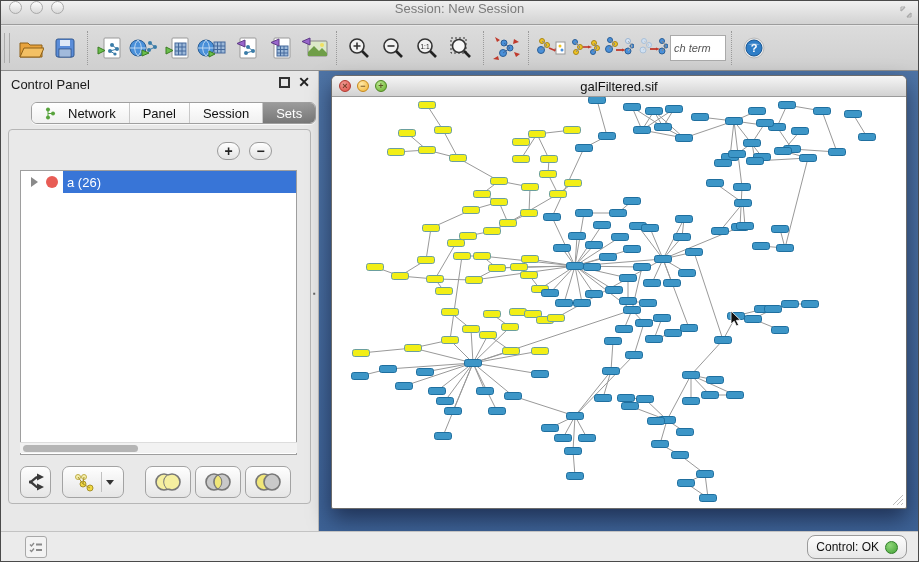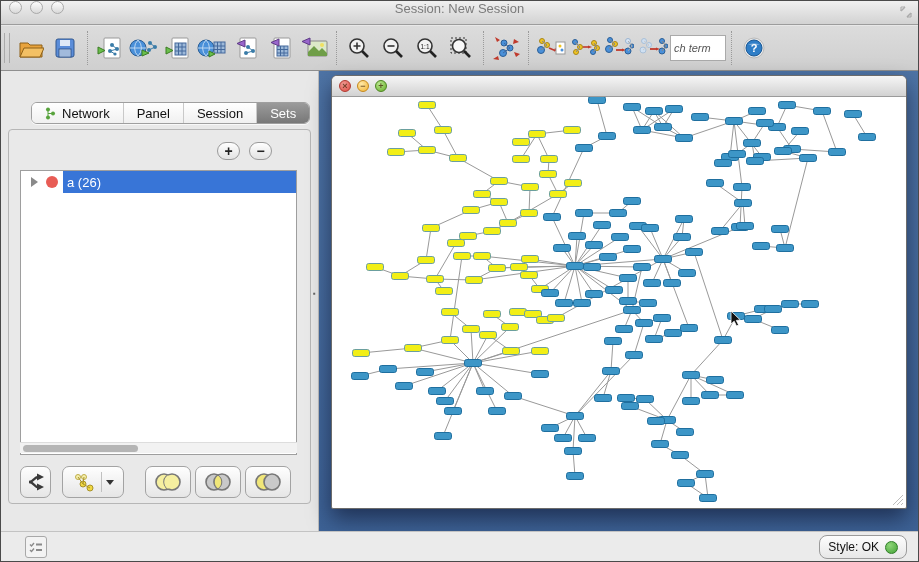--- a/index.html
+++ b/index.html
@@ -33,21 +33,21 @@
   .left-panel { position:absolute; left:0; top:70px; width:318px; height:460px; background:#e8e8e8; border-right:1px solid #bdbdbd; }
   .cp-header { position:relative; height:26px; display:flex; align-items:center; padding:0 10px; }
   .cp-header .cp-title { font-size:13px; color:#1a1a1a; }
   .cp-header .cp-icons { position:absolute; right:8px; top:6px; display:flex; gap:8px; }
   .cp-float { width:11px; height:11px; border:2px solid #333; }
   .cp-close { font-size:14px; font-weight:bold; color:#222; line-height:11px; }
 
   .tabs { position:absolute; left:30px; top:31px; height:22px; display:flex;
     border:1px solid #9f9f9f; border-radius:6px; overflow:hidden; background:#fff;
     box-shadow:0 1px 0 rgba(255,255,255,.7); }
-  .tab { display:flex; align-items:center; gap:6px; padding:0 13px; font-size:13px; color:#111;
+  .tab { display:flex; align-items:center; gap:12px; padding:0 13px; font-size:13px; color:#111;
     border-right:1px solid #c9c9c9; background:linear-gradient(#ffffff,#f0f0f0); }
   .tab:last-child { border-right:none; }
   .tab.active { background:linear-gradient(#9b9b9b,#787878); color:#fff; }
 
   .cp-body { position:absolute; left:7px; top:58px; width:303px; height:375px;
     border:1px solid #b6b6b6; border-radius:4px; background:#e9e9e9; }
   .pm-row { position:absolute; right:38px; top:12px; display:flex; gap:9px; }
   .pm-btn { width:23px; height:18px; border:1px solid #9a9a9a; border-radius:9px;
     background:linear-gradient(#fefefe,#e3e3e3); font-size:14px; font-weight:bold; color:#222;
     display:flex; align-items:center; justify-content:center; line-height:1; }
@@ -298,20 +298,27 @@
       <svg width="24" height="24" viewBox="0 0 24 24">
           <circle cx="12" cy="12" r="10" fill="#e9e9e9" stroke="#bbb"></circle>
           <circle cx="12" cy="12" r="8" fill="#2f7ec7" stroke="#1d5a96"></circle>
           <path d="M6 9 a8 5 0 0 1 12 0" fill="rgba(255,255,255,.35)" stroke="none"></path>
           <text x="12" y="16" font-size="11" font-weight="bold" text-anchor="middle" fill="#fff" font-family="Liberation Sans">?</text>
         </svg>
     </div>
   </div>
 
   <div class="left-panel">
+    <div class="cp-header">
+      <span class="cp-title">Control Panel</span>
+      <span class="cp-icons">
+        <span class="cp-float"></span>
+        <span class="cp-close">✕</span>
+      </span>
+    </div>
 
     <div class="tabs">
       <div class="tab">
         <svg width="11" height="13" viewBox="0 0 11 13">
             <circle cx="3" cy="2.5" r="2" fill="#57a33c"></circle>
             <circle cx="8" cy="6.5" r="2" fill="#57a33c"></circle>
             <circle cx="3" cy="10.5" r="2" fill="#57a33c"></circle>
             <path d="M3 2.5 V10.5 M3 6.5 H8" stroke="#57a33c" fill="none"></path>
           </svg>
         <span>Network</span>
@@ -391,20 +398,21 @@
 
   <div class="desktop">
     <div class="collapse-handle">▪</div>
     <div class="netwin">
       <div class="netwin-titlebar">
         <div class="traffic">
           <span class="tdot red">×</span>
           <span class="tdot yellow">−</span>
           <span class="tdot green">+</span>
         </div>
+        <div class="netwin-title">galFiltered.sif</div>
       </div>
       <svg class="netcanvas" viewBox="0 0 574 407">
           <line x1="95" y1="8" x2="111" y2="33" stroke="#999999" stroke-width="1"></line>
           <line x1="111" y1="33" x2="126" y2="61" stroke="#999999" stroke-width="1"></line>
           <line x1="75" y1="36" x2="95" y2="53" stroke="#999999" stroke-width="1"></line>
           <line x1="64" y1="55" x2="95" y2="53" stroke="#999999" stroke-width="1"></line>
           <line x1="95" y1="53" x2="126" y2="61" stroke="#999999" stroke-width="1"></line>
           <line x1="126" y1="61" x2="167" y2="84" stroke="#999999" stroke-width="1"></line>
           <line x1="205" y1="37" x2="189" y2="45" stroke="#999999" stroke-width="1"></line>
           <line x1="205" y1="37" x2="189" y2="62" stroke="#999999" stroke-width="1"></line>
@@ -779,18 +787,18 @@
   <div class="statusbar">
     <div class="task-btn">
       <svg width="14" height="12" viewBox="0 0 14 12">
           <path d="M1 3.5 l1.5 1.5 2.5 -3" stroke="#8a8a8a" stroke-width="1.4" fill="none"></path>
           <rect x="7" y="2.5" width="6" height="2" fill="#8a8a8a"></rect>
           <path d="M1 9 l1.5 1.5 2.5 -3" stroke="#8a8a8a" stroke-width="1.4" fill="none"></path>
           <rect x="7" y="8" width="6" height="2" fill="#8a8a8a"></rect>
         </svg>
     </div>
     <div class="mem-btn">
-      <span>Style: OK</span>
+      <span>Control: OK</span>
       <span class="mem-led"></span>
     </div>
   </div>
 
 </div>
 
 </body></html>

